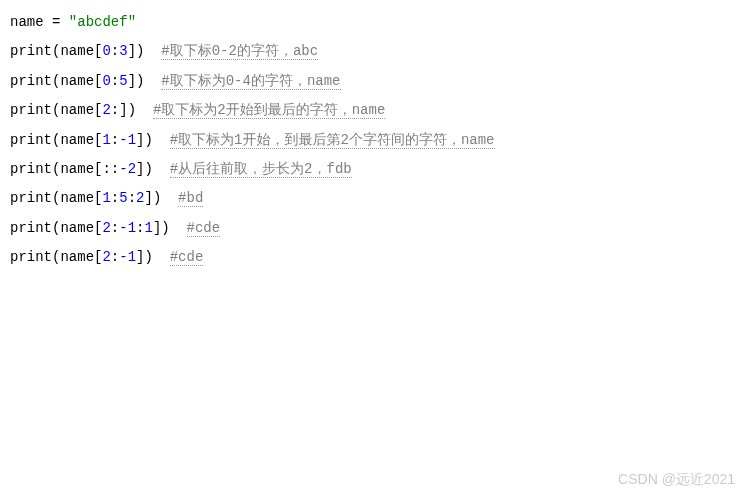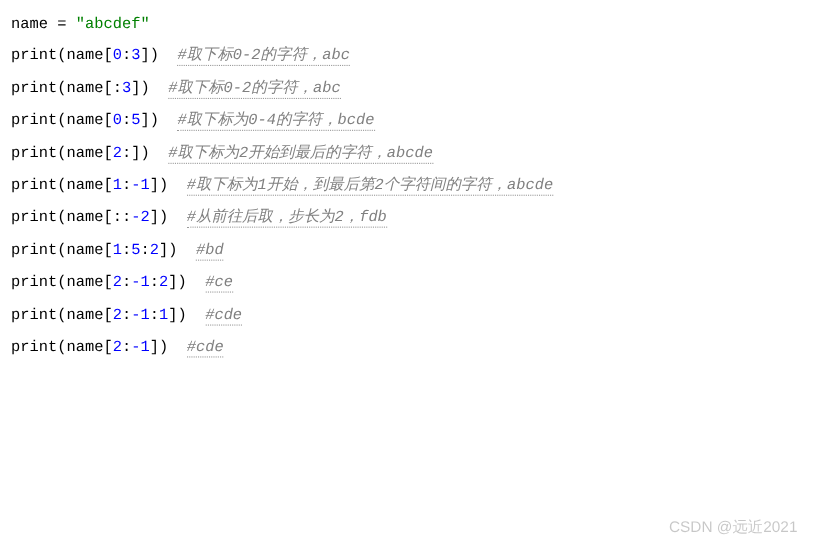--- a/index.html
+++ b/index.html
@@ -18,45 +18,42 @@
   }
   .line { display: block; }
   .kw-name { color: #000; margin-top: 44px; }
   .op { color: #000; }
   .str { color: #008000; }
   .fn { color: #000; }
   .br { color: #000; }
   .num { color: #0000ff; }
   .comment {
     color: #808080;
-    font-style: italic;
     border-bottom: 1px dotted #999;
     padding-bottom: 0px;
   }
   .colon { color: #000; }
   .watermark {
     position: absolute;
-    right: 28px;
+    right: 18px;
     bottom: 8px;
     color: rgba(0,0,0,0.22);
     font-family: sans-serif;
     font-size: 14px;
     font-style: normal;
     pointer-events: none;
   }
 </style>
 </head>
 <body>
 
 <div id="code-container">
     <span class="line"><span class="kw-name">name</span><span class="op"> = </span><span class="str">"abcdef"</span></span>
     <span class="line"><span class="fn">print</span><span class="br">(</span><span class="kw-name">name</span><span class="br">[</span><span class="num">0</span><span class="colon">:</span><span class="num">3</span><span class="br">]</span><span class="br">)</span><span>&nbsp;&nbsp;</span><span class="comment">#取下标0-2的字符，abc</span></span>
-    <span class="line"><span class="fn">print</span><span class="br">(</span><span class="kw-name">name</span><span class="br">[</span><span class="colon">:</span><span class="num">3</span><span class="br">]</span><span class="br">)</span><span>&nbsp;&nbsp;</span><span class="comment">#取下标0-2的字符，abc</span></span>
-    <span class="line"><span class="fn">print</span><span class="br">(</span><span class="kw-name">name</span><span class="br">[</span><span class="num">0</span><span class="colon">:</span><span class="num">5</span><span class="br">]</span><span class="br">)</span><span>&nbsp;&nbsp;</span><span class="comment">#取下标为0-4的字符，bcde</span></span>
-    <span class="line"><span class="fn">print</span><span class="br">(</span><span class="kw-name">name</span><span class="br">[</span><span class="num">2</span><span class="colon">:</span><span class="br">]</span><span class="br">)</span><span>&nbsp;&nbsp;</span><span class="comment">#取下标为2开始到最后的字符，abcde</span></span>
-    <span class="line"><span class="fn">print</span><span class="br">(</span><span class="kw-name">name</span><span class="br">[</span><span class="num">1</span><span class="colon">:</span><span class="num">-1</span><span class="br">]</span><span class="br">)</span><span>&nbsp;&nbsp;</span><span class="comment">#取下标为1开始，到最后第2个字符间的字符，abcde</span></span>
-    <span class="line"><span class="fn">print</span><span class="br">(</span><span class="kw-name">name</span><span class="br">[</span><span class="colon">:</span><span class="colon">:</span><span class="num">-2</span><span class="br">]</span><span class="br">)</span><span>&nbsp;&nbsp;</span><span class="comment">#从前往后取，步长为2，fdb</span></span>
+    <span class="line"><span class="fn">print</span><span class="br">(</span><span class="kw-name">name</span><span class="br">[</span><span class="num">0</span><span class="colon">:</span><span class="num">5</span><span class="br">]</span><span class="br">)</span><span>&nbsp;&nbsp;</span><span class="comment">#取下标为0-4的字符，name</span></span>
+    <span class="line"><span class="fn">print</span><span class="br">(</span><span class="kw-name">name</span><span class="br">[</span><span class="num">2</span><span class="colon">:</span><span class="br">]</span><span class="br">)</span><span>&nbsp;&nbsp;</span><span class="comment">#取下标为2开始到最后的字符，name</span></span>
+    <span class="line"><span class="fn">print</span><span class="br">(</span><span class="kw-name">name</span><span class="br">[</span><span class="num">1</span><span class="colon">:</span><span class="num">-1</span><span class="br">]</span><span class="br">)</span><span>&nbsp;&nbsp;</span><span class="comment">#取下标为1开始，到最后第2个字符间的字符，name</span></span>
+    <span class="line"><span class="fn">print</span><span class="br">(</span><span class="kw-name">name</span><span class="br">[</span><span class="colon">:</span><span class="colon">:</span><span class="num">-2</span><span class="br">]</span><span class="br">)</span><span>&nbsp;&nbsp;</span><span class="comment">#从后往前取，步长为2，fdb</span></span>
     <span class="line"><span class="fn">print</span><span class="br">(</span><span class="kw-name">name</span><span class="br">[</span><span class="num">1</span><span class="colon">:</span><span class="num">5</span><span class="colon">:</span><span class="num">2</span><span class="br">]</span><span class="br">)</span><span>&nbsp;&nbsp;</span><span class="comment">#bd</span></span>
-    <span class="line"><span class="fn">print</span><span class="br">(</span><span class="kw-name">name</span><span class="br">[</span><span class="num">2</span><span class="colon">:</span><span class="num">-1</span><span class="colon">:</span><span class="num">2</span><span class="br">]</span><span class="br">)</span><span>&nbsp;&nbsp;</span><span class="comment">#ce</span></span>
     <span class="line"><span class="fn">print</span><span class="br">(</span><span class="kw-name">name</span><span class="br">[</span><span class="num">2</span><span class="colon">:</span><span class="num">-1</span><span class="colon">:</span><span class="num">1</span><span class="br">]</span><span class="br">)</span><span>&nbsp;&nbsp;</span><span class="comment">#cde</span></span>
     <span class="line"><span class="fn">print</span><span class="br">(</span><span class="kw-name">name</span><span class="br">[</span><span class="num">2</span><span class="colon">:</span><span class="num">-1</span><span class="br">]</span><span class="br">)</span><span>&nbsp;&nbsp;</span><span class="comment">#cde</span></span>
   </div>
 <div class="watermark">CSDN @远近2021</div>
 
 </body></html>

